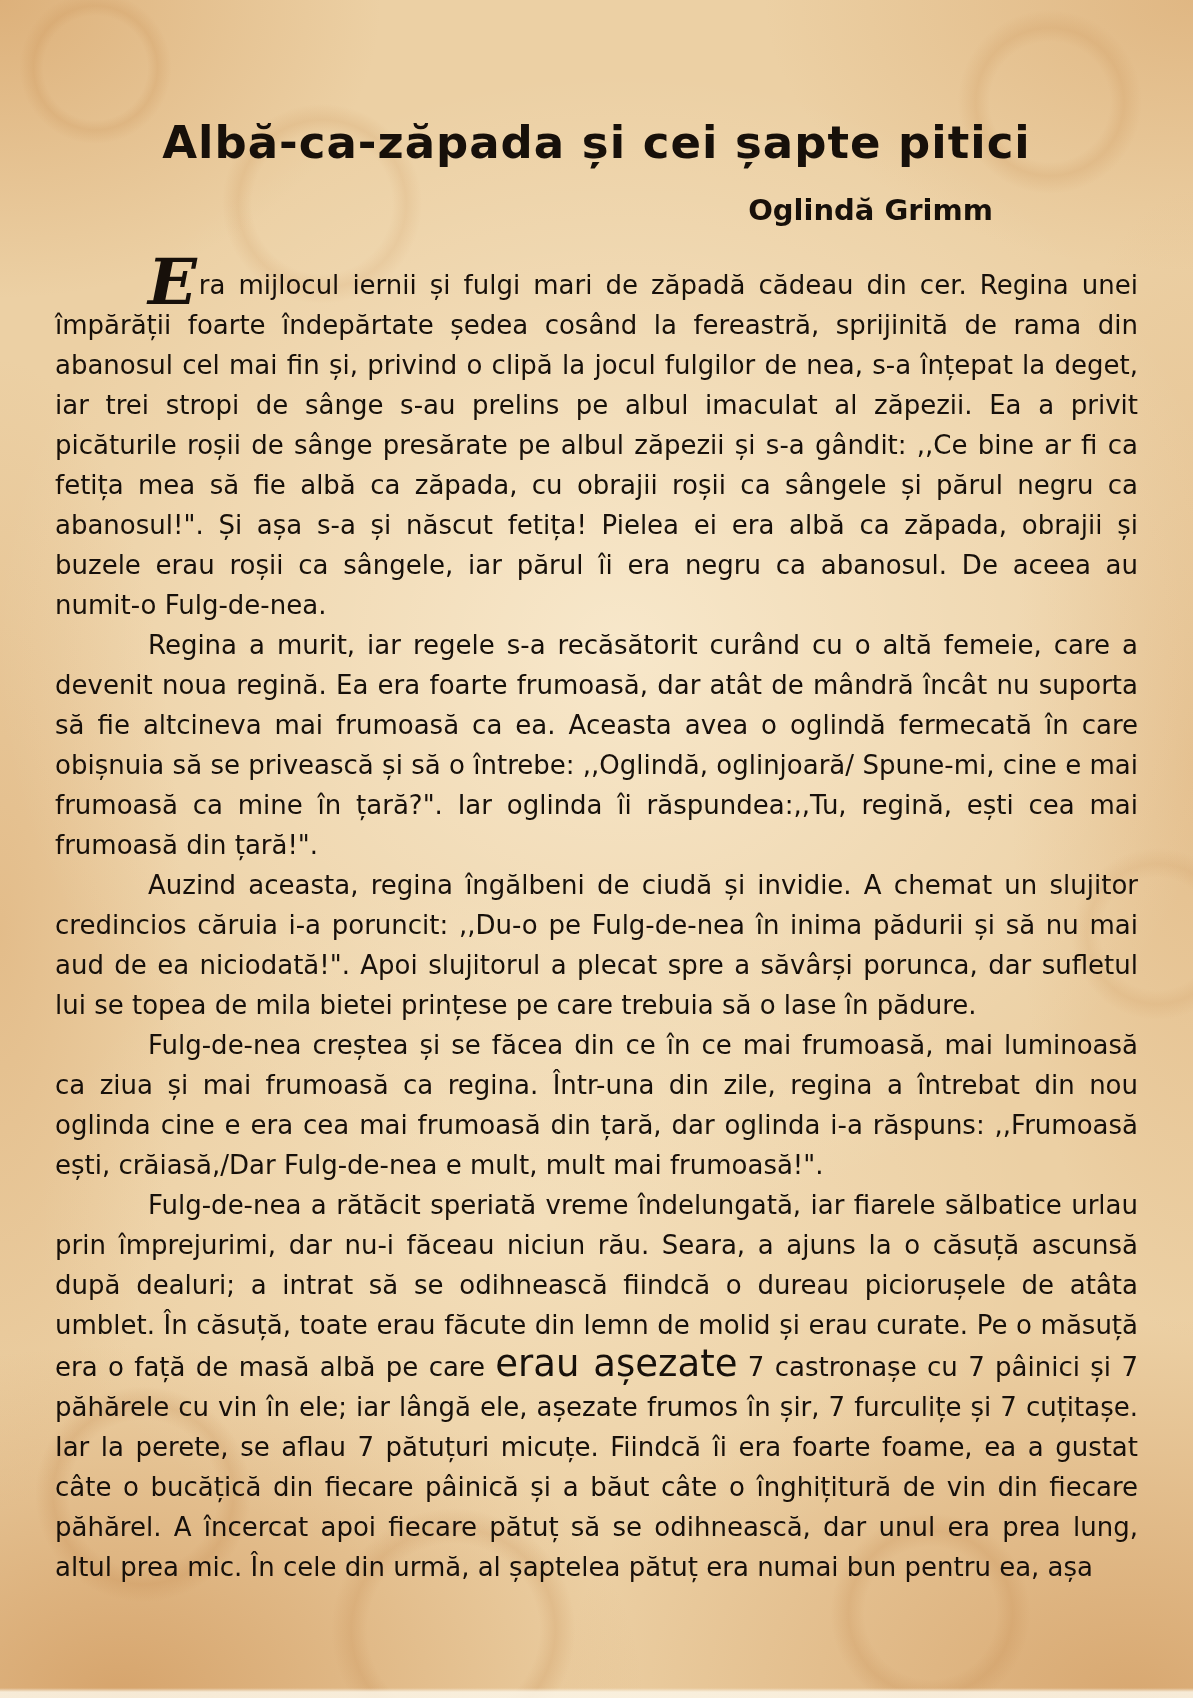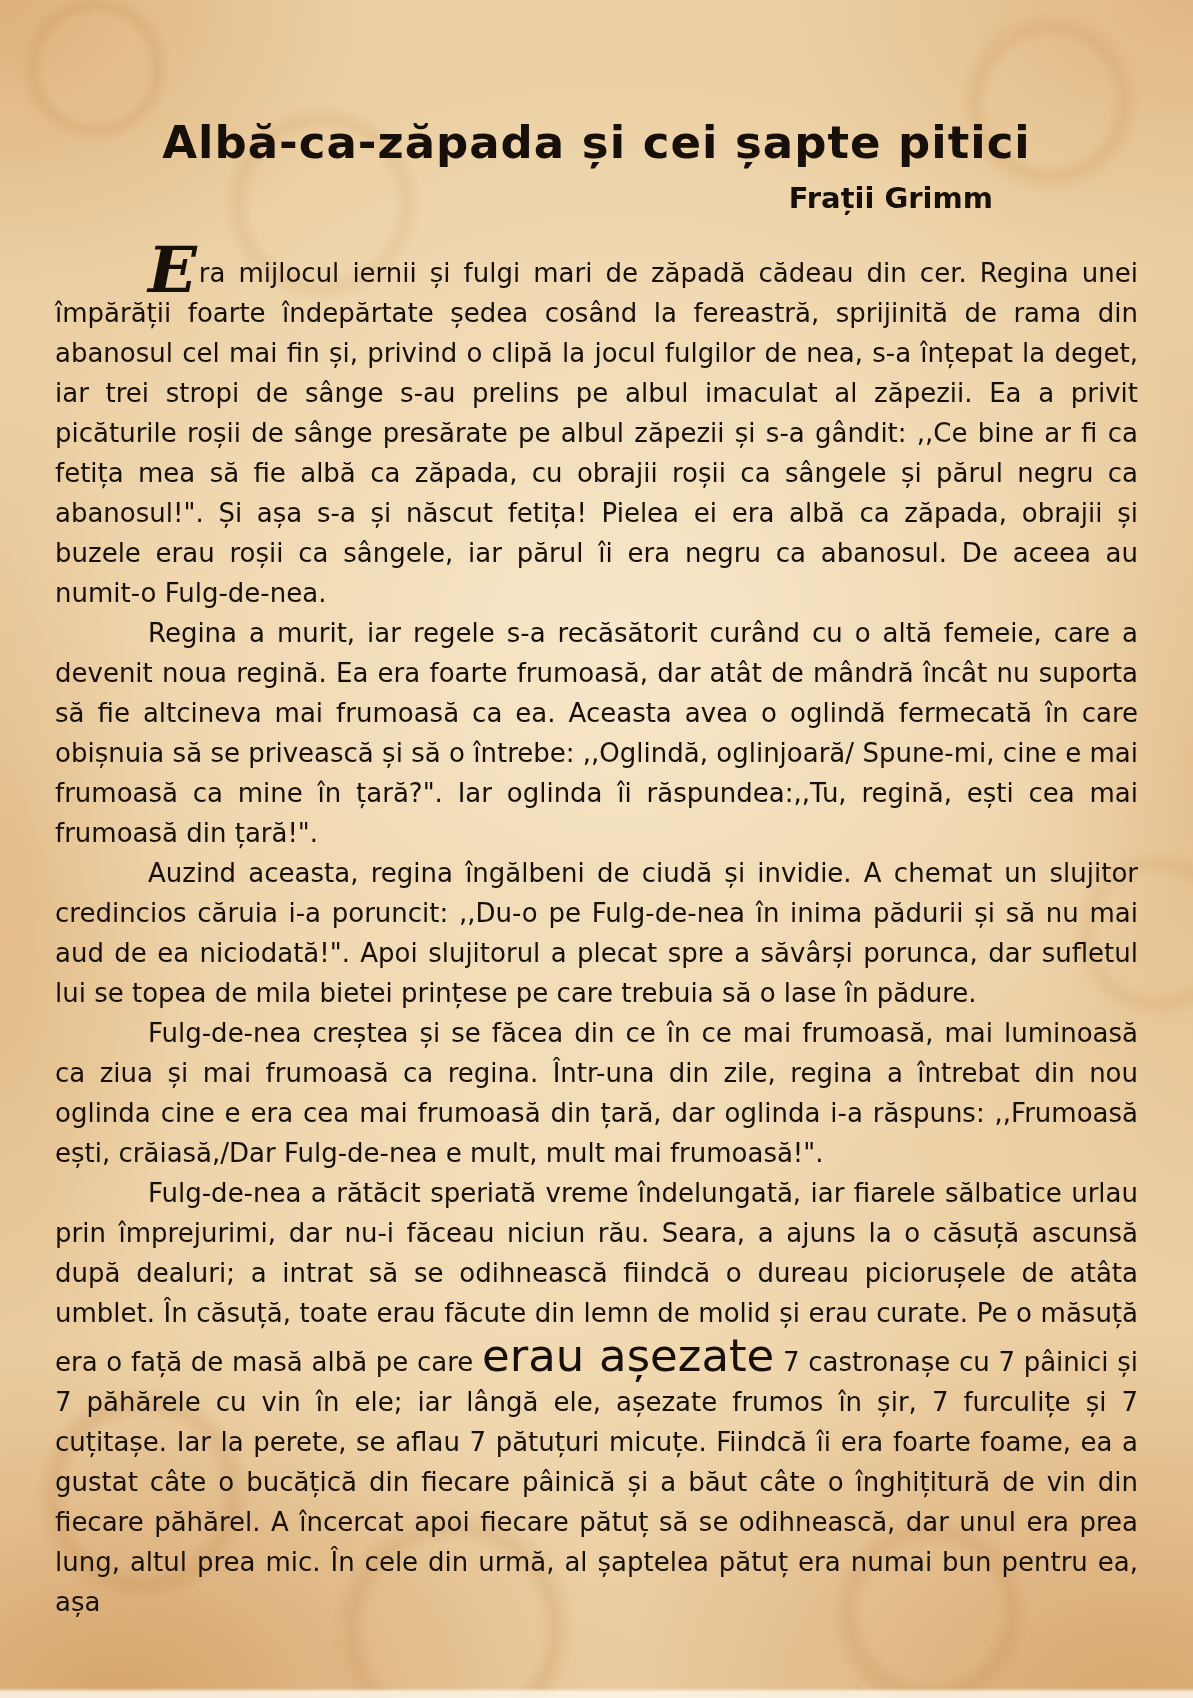--- a/index.html
+++ b/index.html
@@ -41,21 +41,21 @@
     width: 100%;
     height: 100%;
     padding: 116px 55px 0 55px;
   }
 
   .title {
     text-align: center;
     font-size: 45px;
     font-weight: 700;
     letter-spacing: 1px;
-    margin-bottom: 12px;
+    margin-bottom: 24px;
   }
 
   .author {
     text-align: right;
     padding-right: 145px;
     font-size: 29px;
     font-weight: 700;
     margin-bottom: 38px;
   }
 
@@ -74,32 +74,32 @@
     font-style: italic;
     font-weight: 700;
     font-size: 64px;
     line-height: 30px;
     vertical-align: -10px;
     letter-spacing: -2px;
     padding-right: 4px;
   }
 
   .big {
-    font-size: 45px;
+    font-size: 37px;
     line-height: 1;
   }
 </style>
 </head>
 <body>
 
 <div class="page">
 
   <h1 class="title">Albă-ca-zăpada și cei șapte pitici</h1>
 
-  <div class="author">Frații Grimm</div>
+  <div class="author">Oglindă Grimm</div>
 
   <div class="story">
 
     <p class="para"><span class="dropcap">E</span><span>ra mijlocul iernii și fulgi mari de zăpadă cădeau din cer. Regina unei împărății foarte îndepărtate ședea cosând la fereastră, sprijinită de rama din abanosul cel mai fin și, privind o clipă la jocul fulgilor de nea, s-a înțepat la deget, iar trei stropi de sânge s-au prelins pe albul imaculat al zăpezii. Ea a privit picăturile roșii de sânge presărate pe albul zăpezii și s-a gândit: ,,Ce bine ar fi ca fetița mea să fie albă ca zăpada, cu obrajii roșii ca sângele și părul negru ca abanosul!". Și așa s-a și născut fetița! Pielea ei era albă ca zăpada, obrajii și buzele erau roșii ca sângele, iar părul îi era negru ca abanosul. De aceea au numit-o Fulg-de-nea.</span></p>
 
     <p class="para">Regina a murit, iar regele s-a recăsătorit curând cu o altă femeie, care a devenit noua regină. Ea era foarte frumoasă, dar atât de mândră încât nu suporta să fie altcineva mai frumoasă ca ea. Aceasta avea o oglindă fermecată în care obișnuia să se privească și să o întrebe: ,,Oglindă, oglinjoară/ Spune-mi, cine e mai frumoasă ca mine în țară?". Iar oglinda îi răspundea:,,Tu, regină, ești cea mai frumoasă din țară!".</p>
 
     <p class="para">Auzind aceasta, regina îngălbeni de ciudă și invidie. A chemat un slujitor credincios căruia i-a poruncit: ,,Du-o pe Fulg-de-nea în inima pădurii și să nu mai aud de ea niciodată!". Apoi slujitorul a plecat spre a săvârși porunca, dar sufletul lui se topea de mila bietei prințese pe care trebuia să o lase în pădure.</p>
 
     <p class="para">Fulg-de-nea creștea și se făcea din ce în ce mai frumoasă, mai luminoasă ca ziua și mai frumoasă ca regina. Într-una din zile, regina a întrebat din nou oglinda cine e era cea mai frumoasă din țară, dar oglinda i-a răspuns: ,,Frumoasă ești, crăiasă,/Dar Fulg-de-nea e mult, mult mai frumoasă!".</p>

